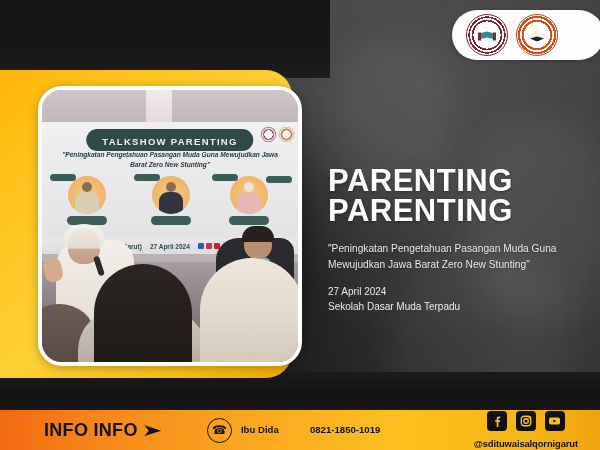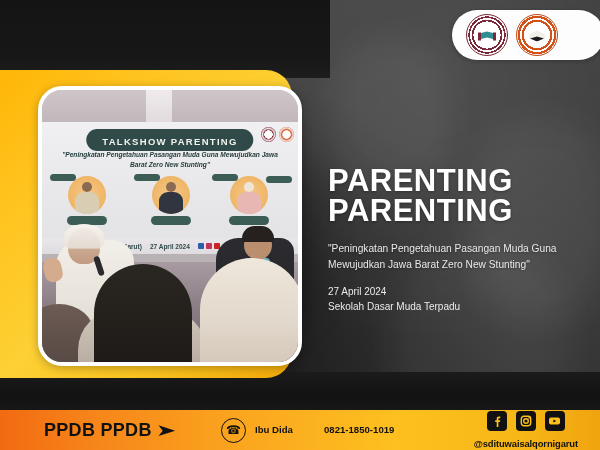--- a/index.html
+++ b/index.html
@@ -348,21 +348,21 @@
       <svg class="book" viewBox="0 0 20 13">
         <path d="M10 2 L2 6 L2 11 L10 8 Z" fill="#f3efe9"></path>
         <path d="M10 2 L18 6 L18 11 L10 8 Z" fill="#f3efe9"></path>
         <path d="M10 8 L3 10 L10 13 L17 10 Z" fill="#1d1d1d"></path>
       </svg>
     </div>
   </div>
 
   <div class="bottom-bar">
     <div class="ppdb">
-      <span class="ppdb-text">PPDB PPDB</span>
+      <span class="ppdb-text">INFO INFO</span>
       <span class="ppdb-arrow">➤</span>
     </div>
 
     <div class="contact">
       <span class="phone-circle">☎</span>
       <div class="contact-lines">
         <div class="row">
           <span class="nm">Ibu Dida</span>
           <span>0821-1850-1019</span>
         </div>

